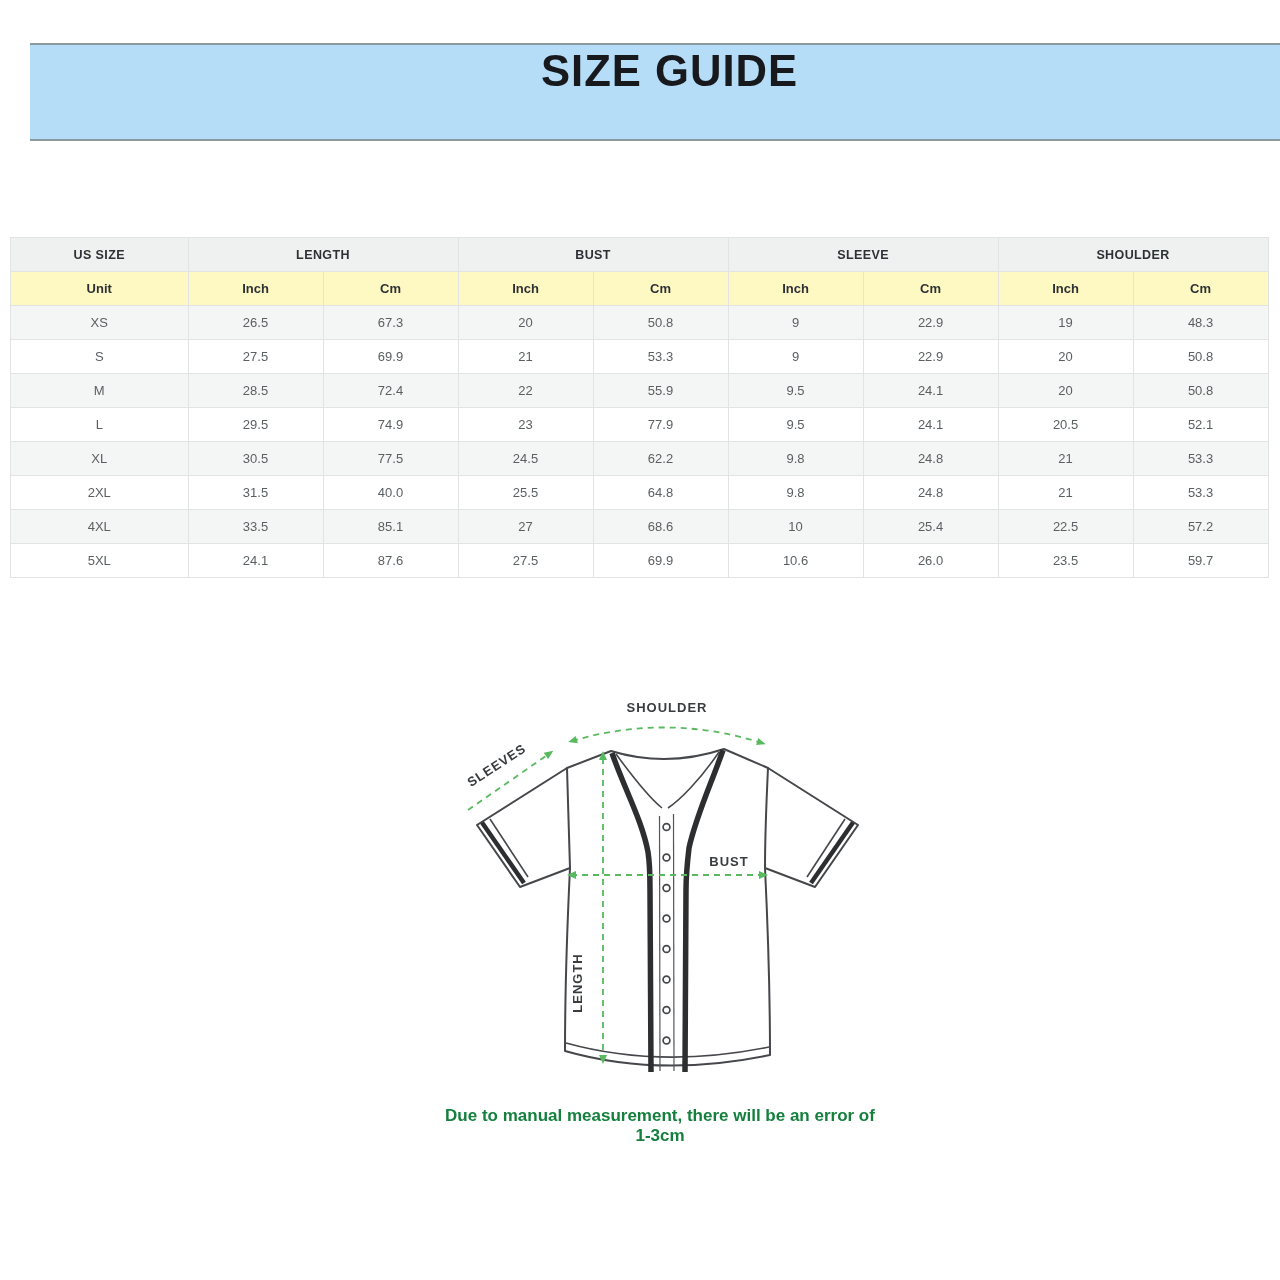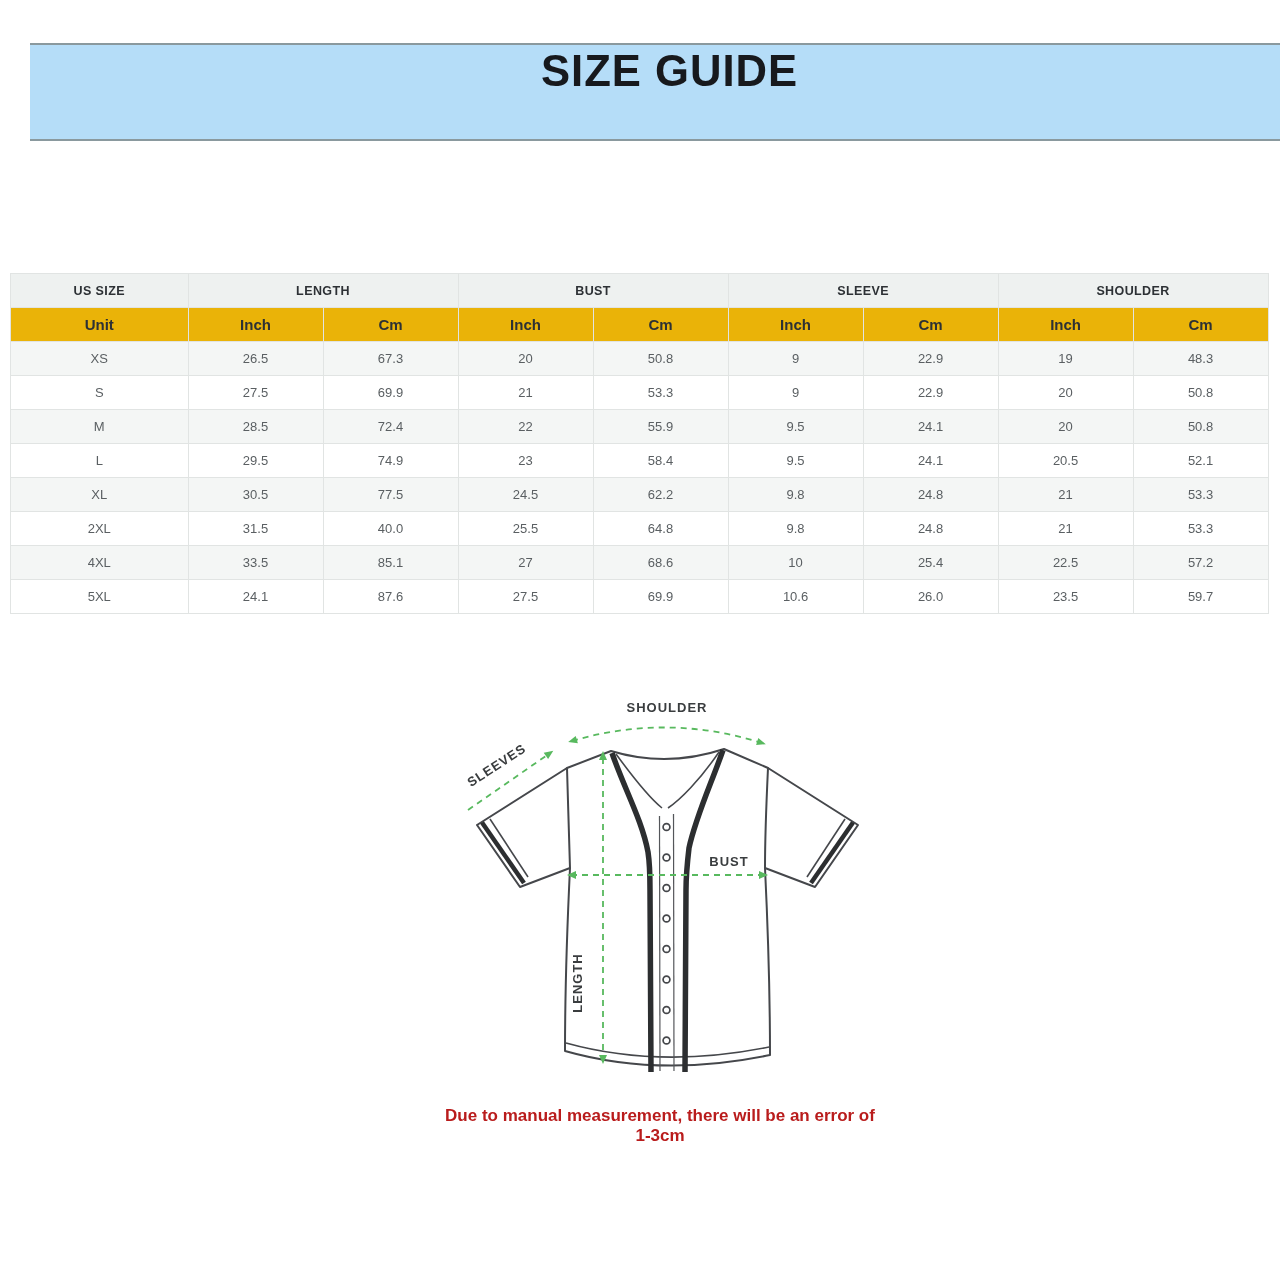--- a/index.html
+++ b/index.html
@@ -6,25 +6,25 @@
   body{font-family:"Liberation Sans","DejaVu Sans",sans-serif;}
   #page{position:relative;width:1280px;height:1280px;background:#ffffff;overflow:hidden;}
 
   
   .banner{position:absolute;left:0;top:43px;width:100%;height:98px;box-sizing:border-box;
     background:#b5ddf8;border-top:2px solid #8a999e;border-bottom:2px solid #8a999e;
     display:flex;align-items:flex-start;justify-content:center;margin-left:30px;}
   .banner-title{font-size:45px;font-weight:700;color:#17191d;letter-spacing:1px;transform:scaleX(.97);}
 
   
-  .table-wrap{position:absolute;left:10px;top:237px;width:1258px;margin-top:36px;}
+  .table-wrap{position:absolute;left:10px;top:237px;width:1258px;}
   table.size{border-collapse:collapse;table-layout:fixed;width:1258px;}
   table.size th,table.size td{border:1px solid #e1e4e3;height:33px;padding:0;text-align:center;vertical-align:middle;}
   th.group{background:#eef1f0;font-size:12.5px;font-weight:700;color:#2d3135;letter-spacing:.4px;}
-  th.unit{background:#eab308;font-size:15px;font-weight:700;color:#2d3135;}
+  th.unit{background:#fef9c3;font-size:13px;font-weight:700;color:#2d3135;}
   table.size td{font-size:13px;color:#5a5f62;background:#ffffff;}
   table.size tbody tr:nth-child(odd) td{background:#f4f6f5;}
 
   
   .diagram{position:absolute;left:440px;top:680px;width:440px;height:412px;}
   .jersey-line{fill:#ffffff;stroke:#45474b;stroke-width:2;stroke-linejoin:round;}
   .thin-line{fill:none;stroke:#45474b;stroke-width:1.6;}
   .trim{fill:none;stroke:#2c2e30;stroke-width:5.5;}
   .cuff-thick{fill:none;stroke:#2c2e30;stroke-width:4.5;}
   .cuff-thin{fill:none;stroke:#45474b;stroke-width:1.6;}
@@ -111,21 +111,21 @@
             <td>9.5</td>
             <td>24.1</td>
             <td>20</td>
             <td>50.8</td>
           </tr>
           <tr>
             <td>L</td>
             <td>29.5</td>
             <td>74.9</td>
             <td>23</td>
-            <td>58.4</td>
+            <td>77.9</td>
             <td>9.5</td>
             <td>24.1</td>
             <td>20.5</td>
             <td>52.1</td>
           </tr>
           <tr>
             <td>XL</td>
             <td>30.5</td>
             <td>77.5</td>
             <td>24.5</td>
@@ -225,15 +225,15 @@
     </g>
 
     <g fill="#3a3d3f">
       <text class="meas-label" x="227" y="32" text-anchor="middle">SHOULDER</text>
       <text class="meas-label" text-anchor="middle" transform="translate(59,89) rotate(-33)">SLEEVES</text>
       <text class="meas-label" x="289" y="186" text-anchor="middle">BUST</text>
       <text class="meas-label" text-anchor="middle" transform="translate(142,303) rotate(-90)">LENGTH</text>
     </g>
   </svg>
 
-  <div class="note" style="color: #b91c1c;">Due to manual measurement, there will be an error of 1-3cm</div>
+  <div class="note" style="color: #15803d;">Due to manual measurement, there will be an error of 1-3cm</div>
 
 </div>
 
 </body></html>

